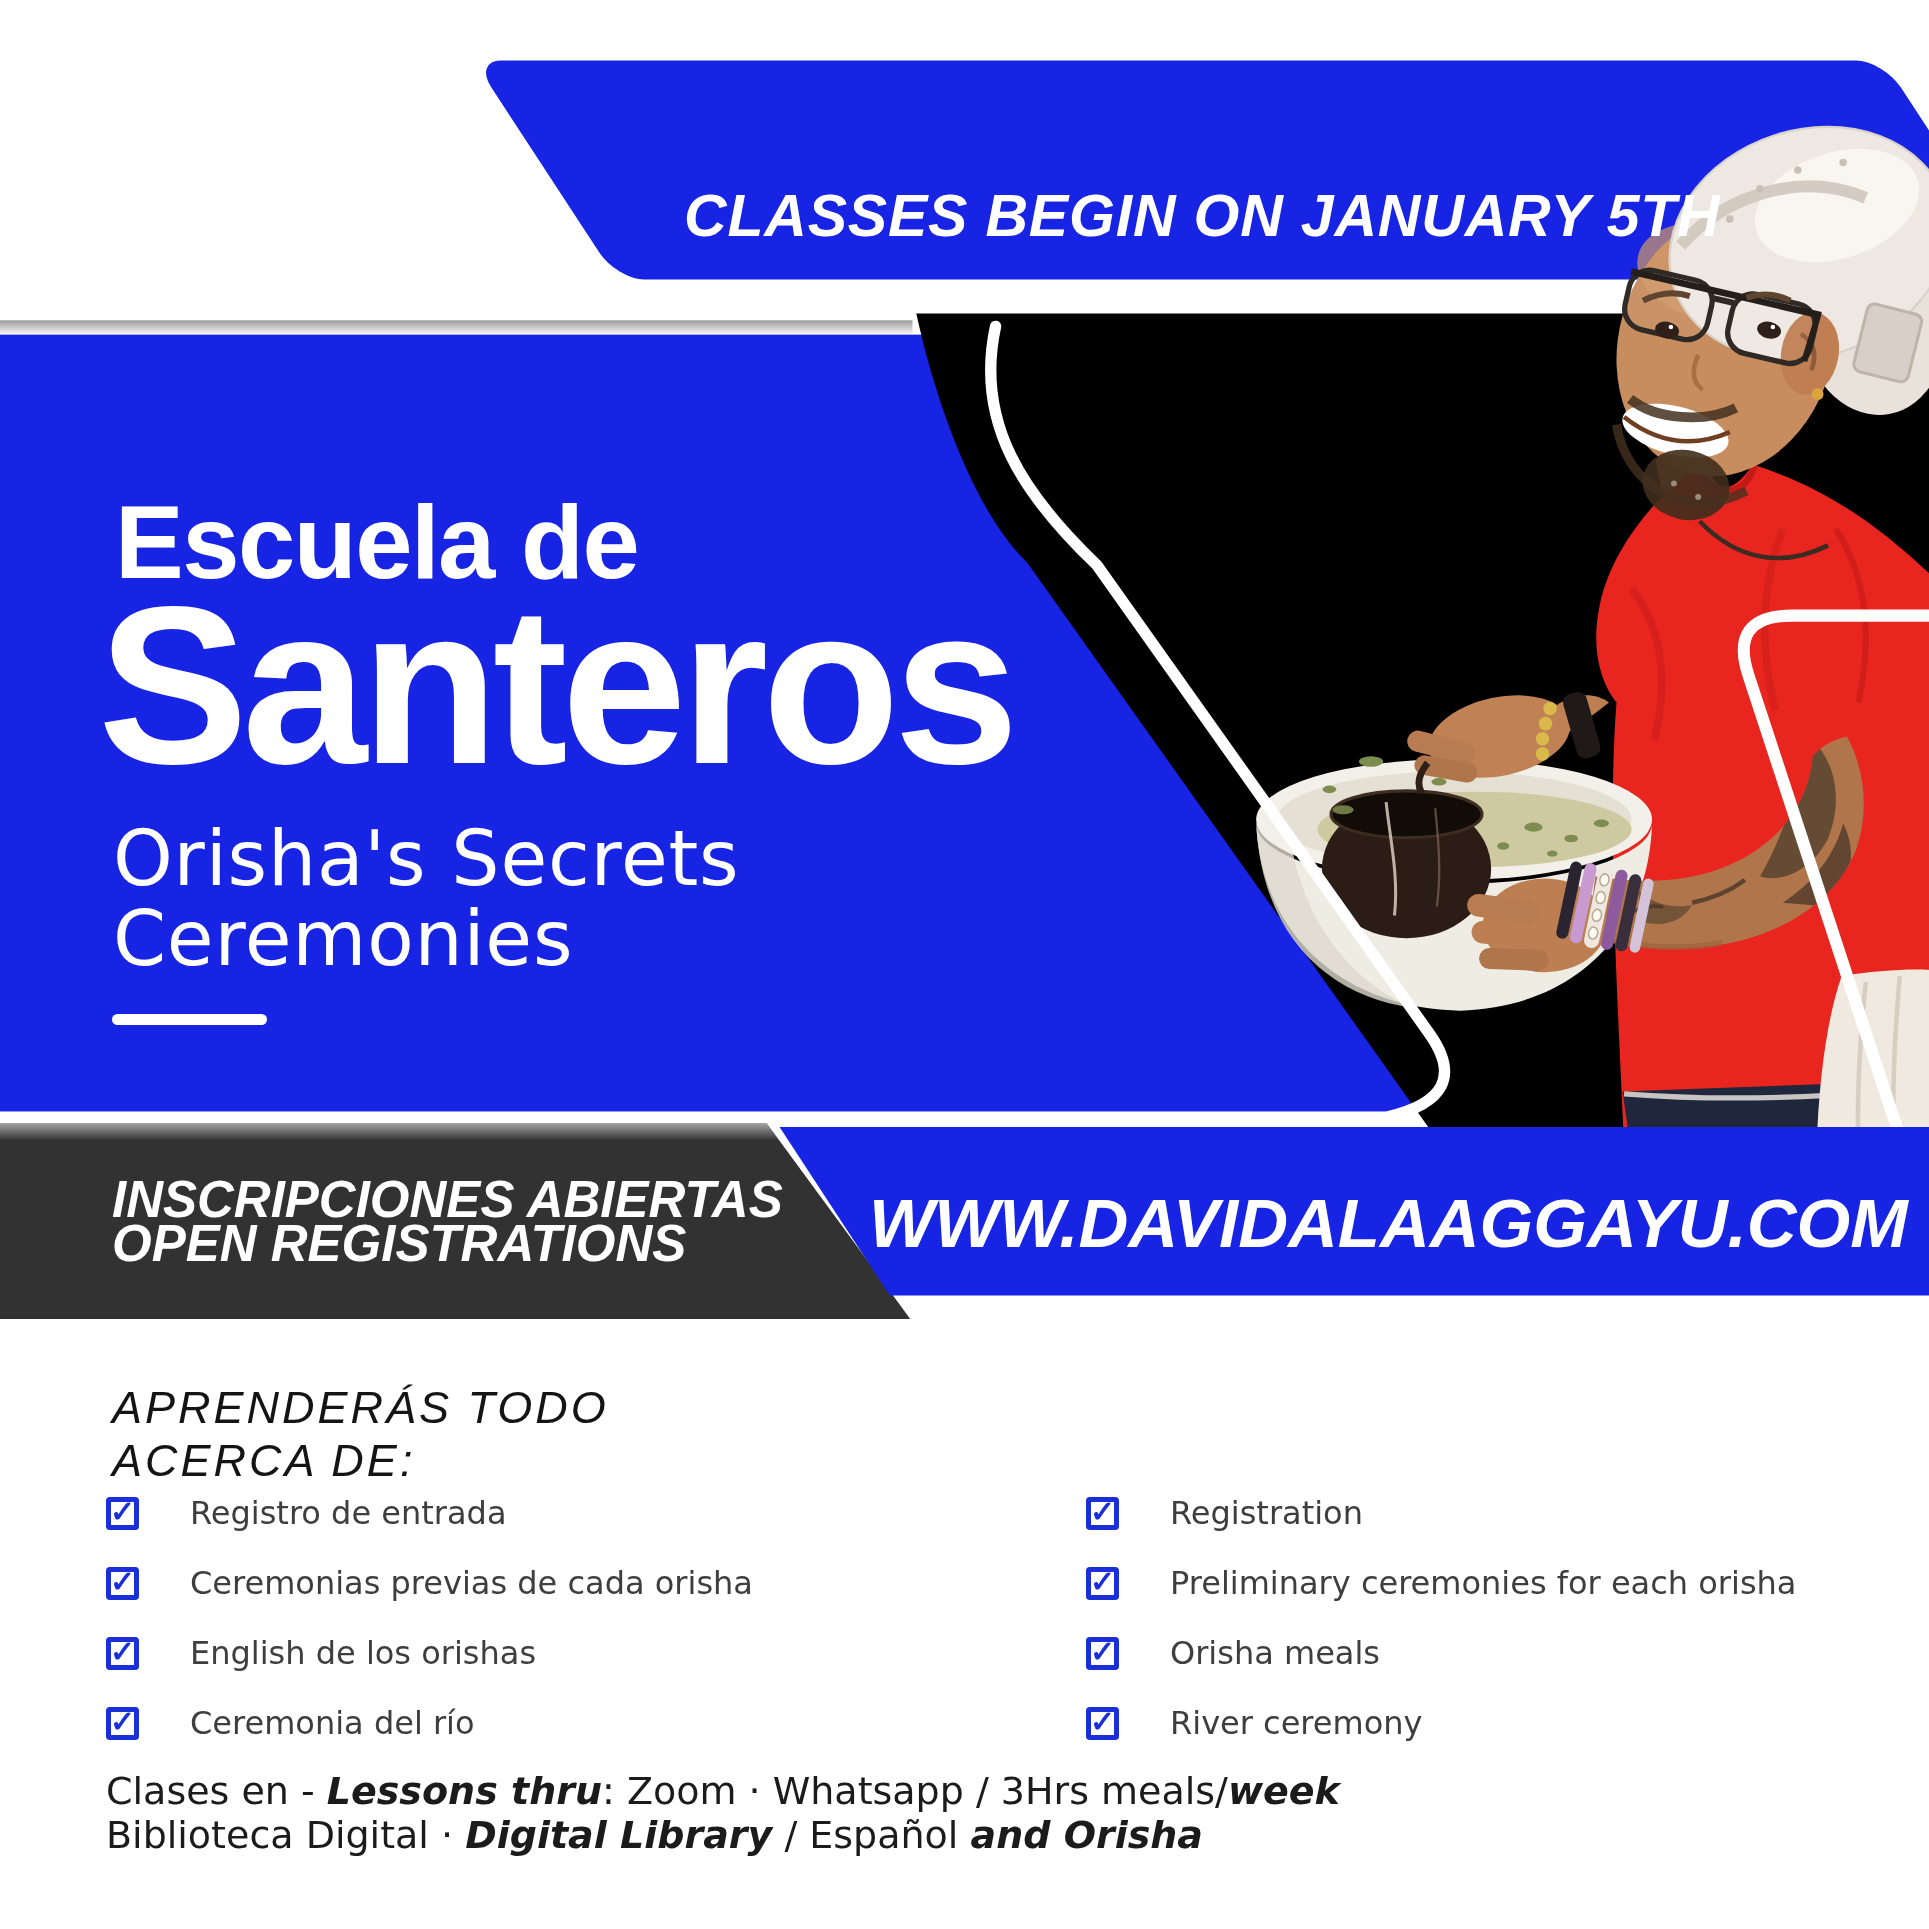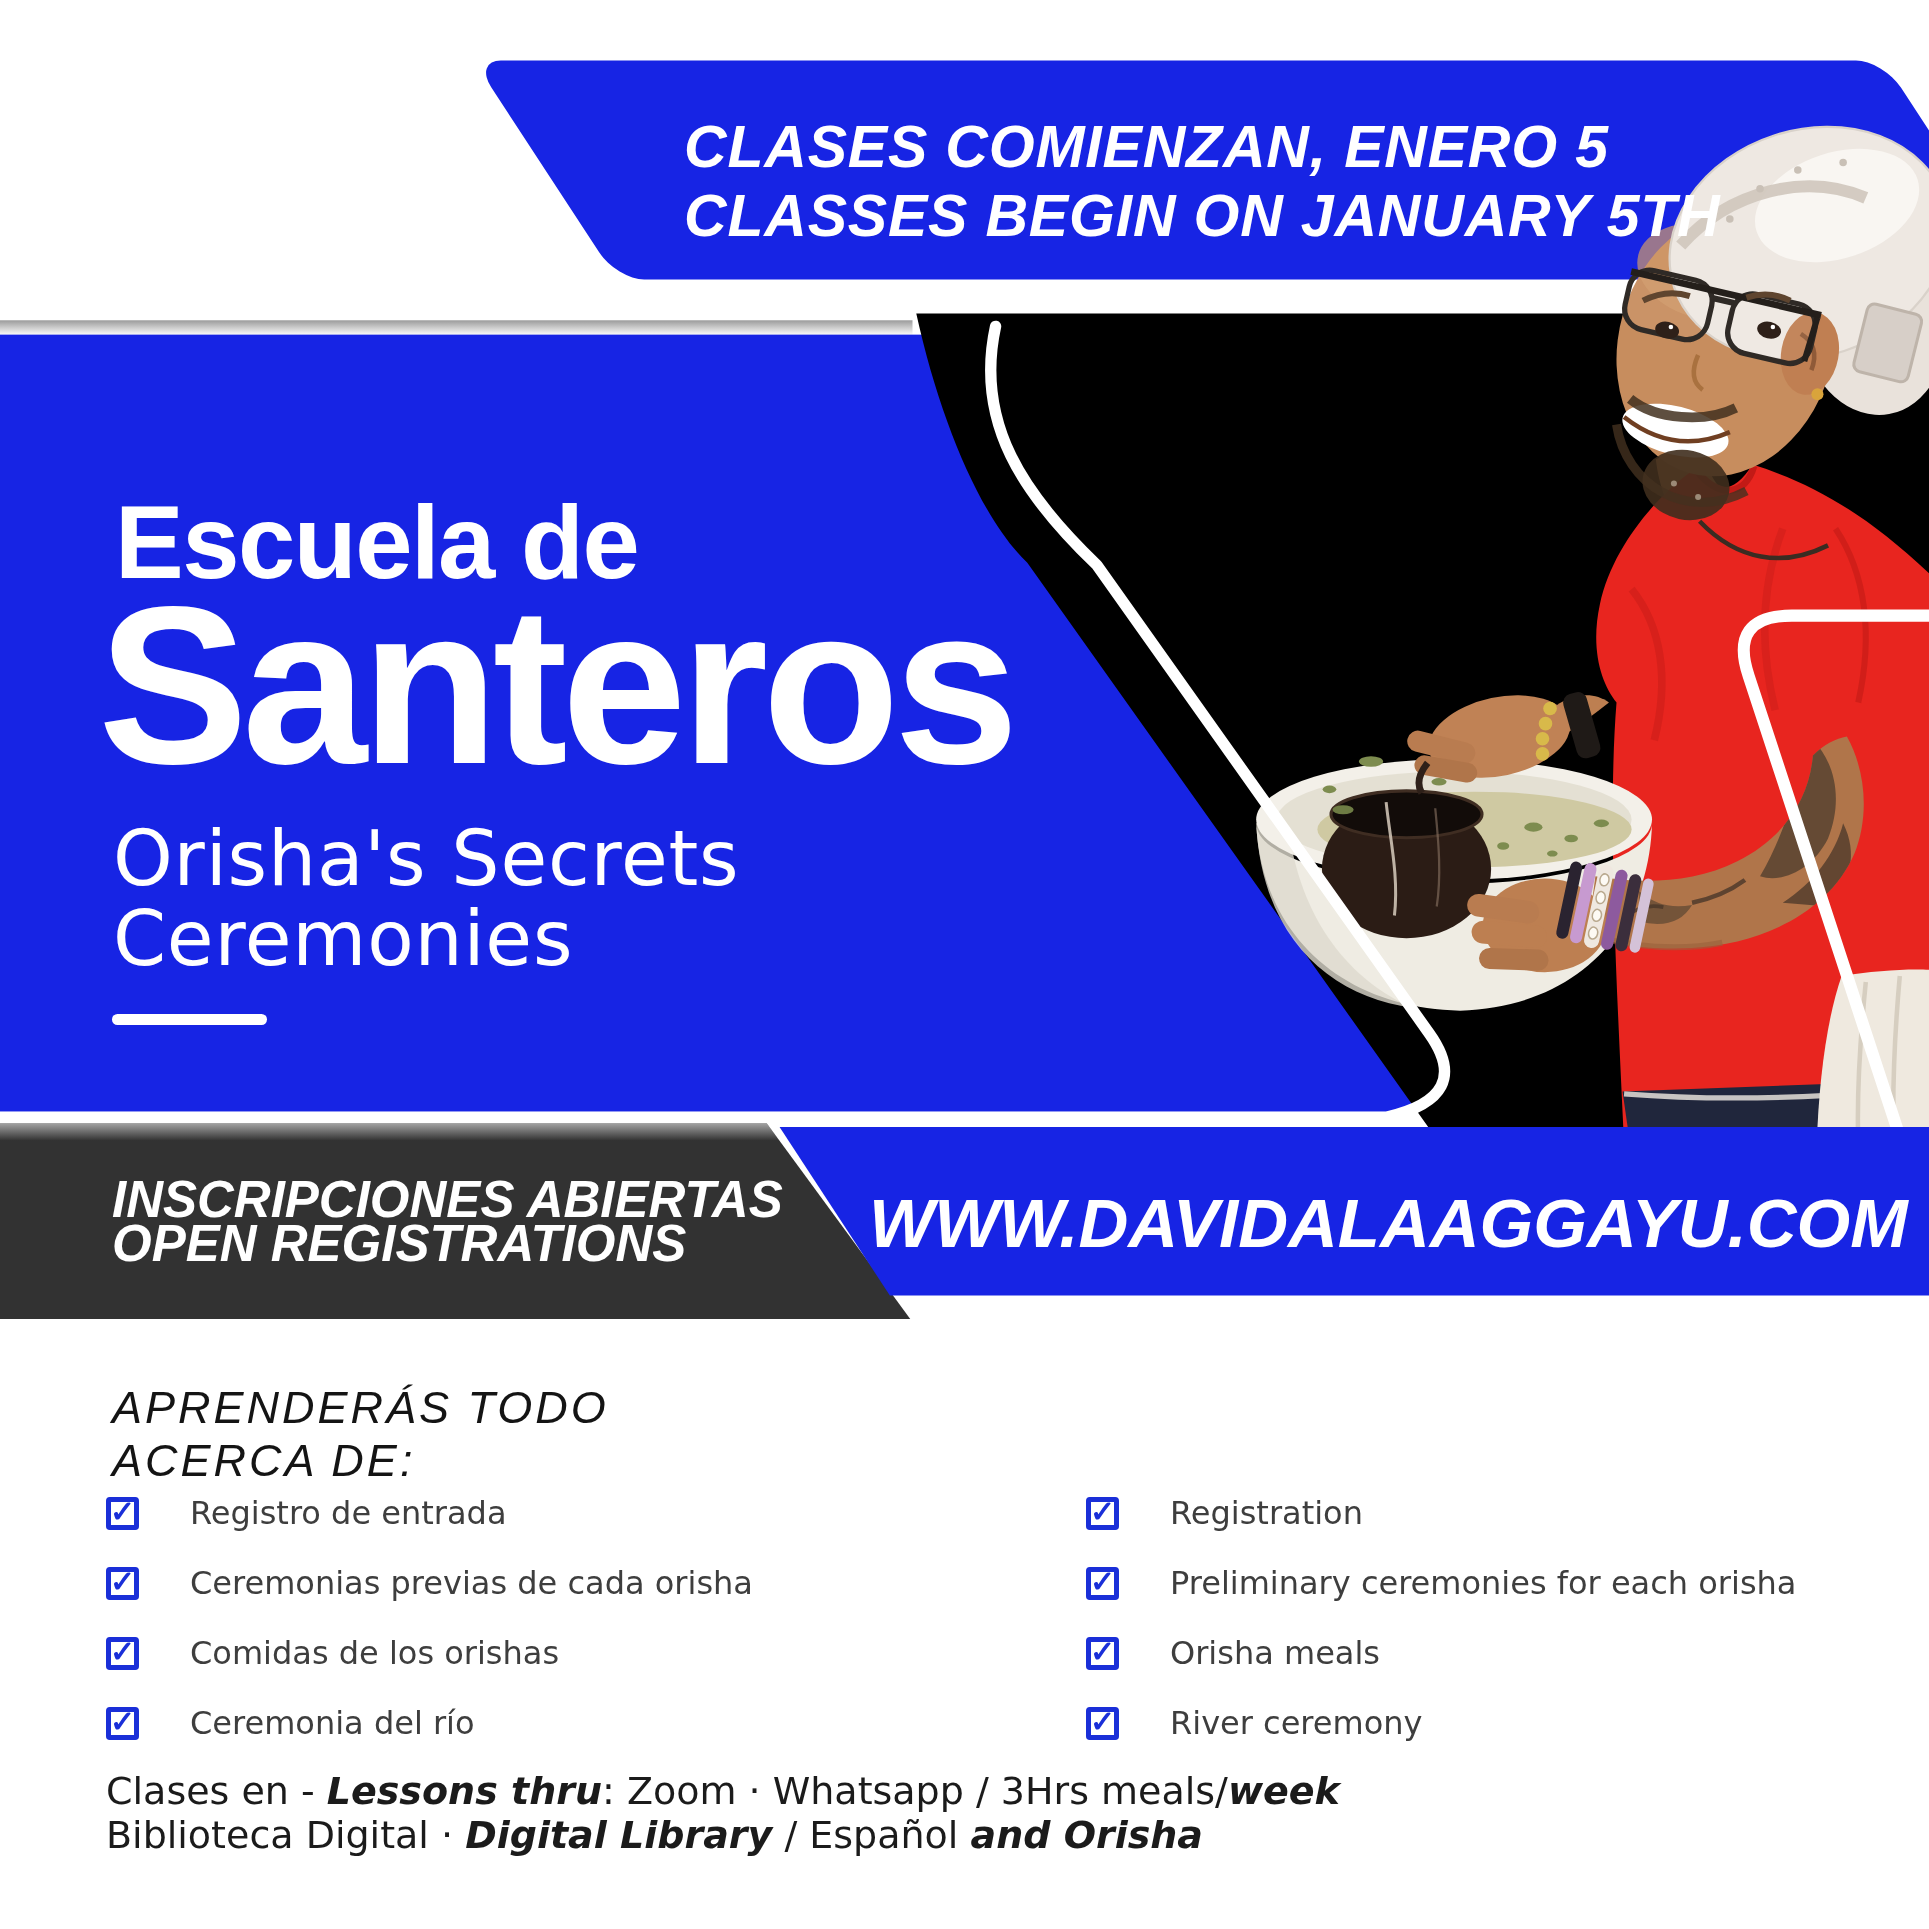--- a/index.html
+++ b/index.html
@@ -222,21 +222,21 @@
     <path d="M2555,815 H2372 Q2288,815 2315,895 L2520,1520" fill="none" stroke="#ffffff" stroke-width="16" stroke-linecap="round"></path>
 
     <g>
       <path d="M0,1487 H1015 L1205,1746 H0 Z" fill="#323232"></path>
       <path d="M0,1487 H1015 L1032,1510 H0 Z" fill="url(#gradBand)"></path>
     </g>
 
     <path d="M1032,1492 H2555 V1715 H1178 Z" fill="#1724e4"></path>
   </svg>
 
-  <div class="txt banner-text"><span>CLASES COMIENZAN, ENERO 5</span><br><span>CLASSES BEGIN ON JANUARY 5TH</span></div>
+  <div class="txt banner-text"><br><span>CLASSES BEGIN ON JANUARY 5TH</span></div>
 
   <div class="txt hero-eyebrow">Escuela de</div>
   <div class="txt hero-title">Santeros</div>
   <div class="txt hero-sub"><span>Orisha's Secrets</span><br><span>Ceremonies</span></div>
   <div class="hero-dash"></div>
 
   <div class="txt reg-text"><span>INSCRIPCIONES ABIERTAS</span><br><span>OPEN REGISTRATIONS</span></div>
 
   <div class="txt url-wrap">WWW.DAVIDALAAGGAYU.COM</div>
 
@@ -252,21 +252,21 @@
     <div class="row">
         <span class="cb">
           <i>✓</i>
         </span>
         <span class="lbl">Ceremonias previas de cada orisha</span>
       </div>
     <div class="row">
         <span class="cb">
           <i>✓</i>
         </span>
-        <span class="lbl">Comidas de los orishas</span>
+        <span class="lbl">English de los orishas</span>
       </div>
     <div class="row">
         <span class="cb">
           <i>✓</i>
         </span>
         <span class="lbl">Ceremonia del río</span>
       </div>
   </div>
 
   <div class="checklist en">

